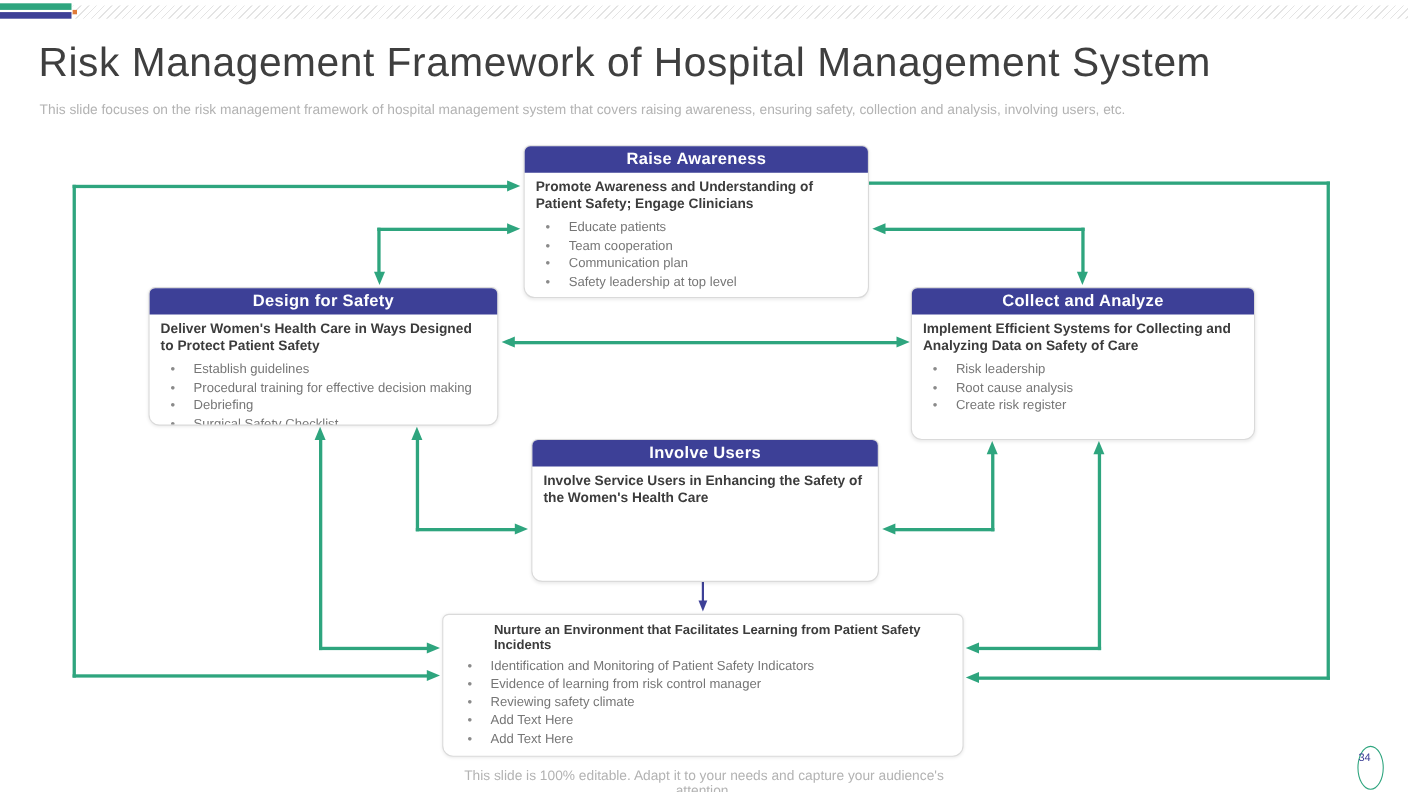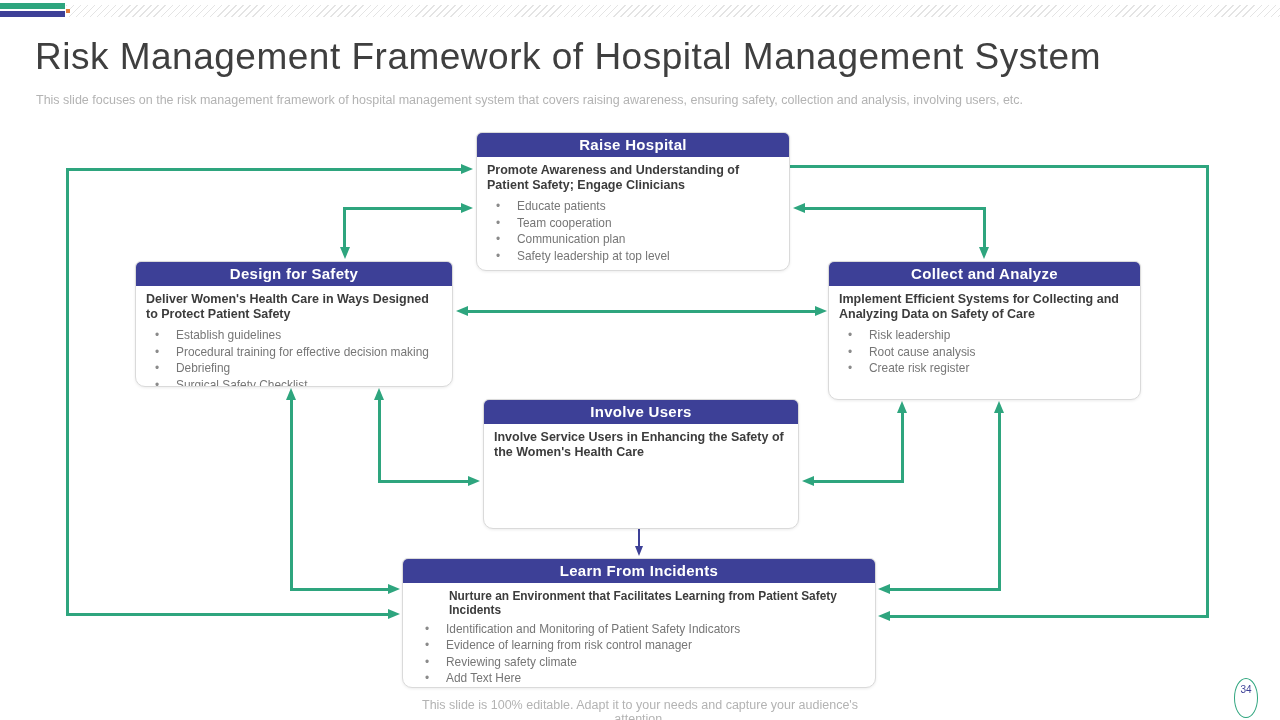--- a/index.html
+++ b/index.html
@@ -59,21 +59,21 @@
   .ah-down{border-left:5px solid transparent;border-right:5px solid transparent;border-top:12px solid var(--accent-green);}
   .ah-down.blue{border-left:4px solid transparent;border-right:4px solid transparent;border-top:10px solid var(--header-blue);}
   
   .footer{
     position:absolute;left:402px;top:698px;width:476px;text-align:center;
     font-size:12.5px;color:var(--muted-text);
   }
   .page-badge{
     position:absolute;left:1234px;top:678px;width:24px;height:40px;
     border:1px solid var(--accent-green);border-radius:50%;box-sizing:border-box;
-    font-size:10px;color:var(--header-blue);text-align:center;line-height:22px;
+    font-size:10px;color:var(--header-blue);line-height:22px;
   }
 </style>
 </head>
 <body>
 
 <div class="slide" style="--accent-green: #2ea57e; --header-blue: #3d4097; --title-text: #3f3f3f; --muted-text: #b3b3b3; --bullet-text: #767676; --card-border: #dadada;">
 
   <div class="bar green"></div>
   <div class="bar blue"></div>
   <div class="hatch"></div>
@@ -144,21 +144,21 @@
     <div class="seg" style="left:888px;top:615px;width:321px;height:3px"></div>
     <div class="ah ah-left" style="left:878px;top:611px"></div>
   </div>
 
   <div>
     <div class="seg blue" style="left:638px;top:529px;width:2px;height:19px"></div>
     <div class="ah ah-down blue" style="left:635px;top:546px"></div>
   </div>
 
   <div class="card" style="left:476px;top:132px;width:314px;height:139px">
-    <div class="card-header">Raise Hospital</div>
+    <div class="card-header">Raise Awareness</div>
     <div class="card-body">
       <div class="card-heading">Promote Awareness and Understanding of Patient Safety; Engage Clinicians</div>
       <ul class="bullets">
           <li>Educate patients</li>
           <li>Team cooperation</li>
           <li>Communication plan</li>
           <li>Safety leadership at top level</li>
         </ul>
     </div>
   </div>
@@ -189,21 +189,20 @@
   </div>
 
   <div class="card" style="left:483px;top:399px;width:316px;height:130px">
     <div class="card-header">Involve Users</div>
     <div class="card-body">
       <div class="card-heading">Involve Service Users in Enhancing the Safety of the Women's Health Care</div>
     </div>
   </div>
 
   <div class="card lfi" style="left:402px;top:558px;width:474px;height:130px">
-    <div class="card-header">Learn From Incidents</div>
     <div class="card-body" style="padding-left:13px">
       <div class="card-heading">Nurture an Environment that Facilitates Learning from Patient Safety Incidents</div>
       <ul class="bullets" style="margin-top:4px">
           <li>Identification and Monitoring of Patient Safety Indicators</li>
           <li>Evidence of learning from risk control manager</li>
           <li>Reviewing safety climate</li>
           <li>Add Text Here</li>
           <li>Add Text Here</li>
         </ul>
     </div>

